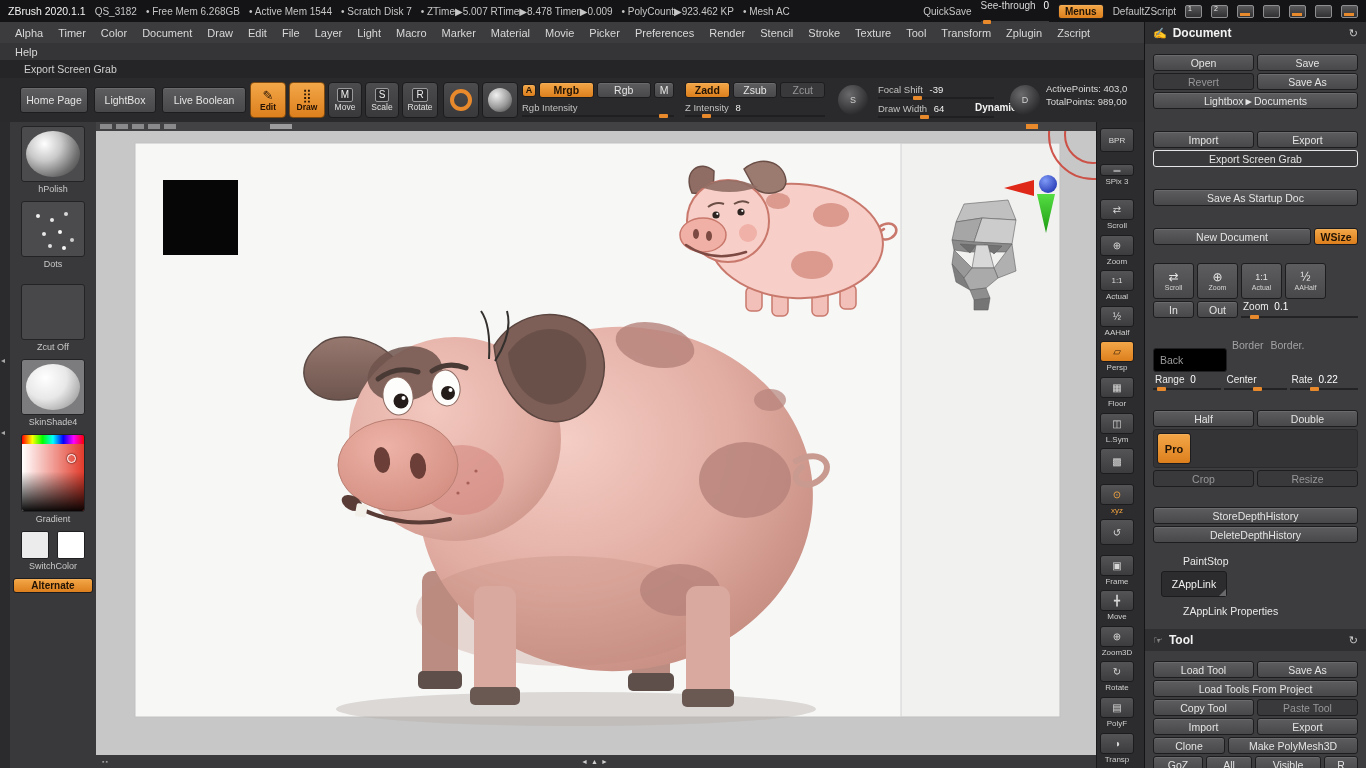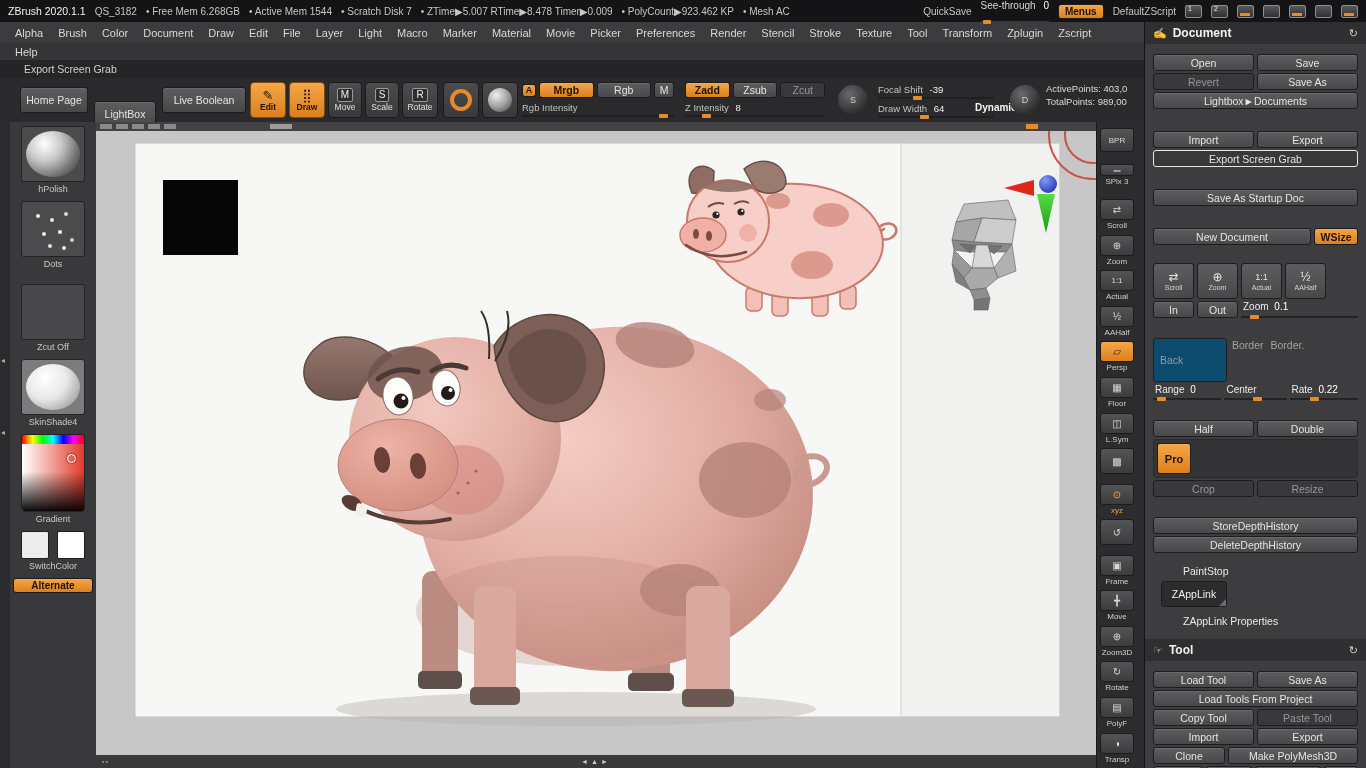--- a/index.html
+++ b/index.html
@@ -119,22 +119,22 @@
   .rpanel { position:absolute; left:1144px; top:22px; width:222px; height:746px; background:#3d3d3f;
             border-left:1px solid #141416; z-index:20; overflow:hidden; font-size:10.5px; }
   .phdr { height:22px; background:#2f2f31; display:flex; align-items:center; gap:6px; padding:0 8px;
           color:#f2f2f2; font-weight:bold; font-size:12px; }
   .phdr .spacer { flex:1; }
   .phicon { font-size:11px; color:#cdcdcd; font-weight:normal; }
   .phref { font-size:11px; color:#cfcfcf; font-weight:normal; }
   .prow { display:flex; gap:3px; margin:2px 8px 0; }
   .prow .btn { flex:1; }
   .g8{height:8px;} .g12{height:12px;} .g16{height:16px;} .g18{height:18px;} .g20{height:20px;}
-  .inputy { background:#0c4a6e; border:1px solid #202022; border-radius:3px; color:#9a9a9c;
-            padding:15px 6px; width:74px; font-size:10.5px; }
+  .inputy { background:#000000; border:1px solid #202022; border-radius:3px; color:#9a9a9c;
+            padding:5px 6px; width:74px; font-size:10.5px;margin-top:10px; }
   .dimtxt { color:#a2a2a4; padding:1px 2px; font-size:10.5px; }
   .nicon { width:41px; height:36px; border-radius:3px; background:linear-gradient(#5d5d5f,#48484a);
            border:1px solid #1d1d1f; display:flex; flex-direction:column; align-items:center; justify-content:center; }
   .nicon .g { font-size:12px; line-height:13px; color:#e4e4e4; }
   .nicon .l { font-size:7px; color:#d6d6d6; line-height:8px; }
   .ms { position:relative; border-bottom:2px solid #232325; padding:0 2px 3px; color:#ececec;
         font-size:10px; white-space:nowrap; }
   .ms .thv { color:#fff; margin-left:3px; }
   .ms .th { bottom:-3px; }
   .progrp { margin:2px 8px 0; padding:3px; background:#343436; border:1px solid #2a2a2c; border-radius:3px;
@@ -179,21 +179,21 @@
       </span>
     <span class="wicon or"></span>
     <span class="wicon"></span>
     <span class="wicon or"></span>
     <span class="wicon"></span>
     <span class="wicon or"></span>
   </div>
 
   <div class="menubar">
     <span class="mi">Alpha</span>
-    <span class="mi">Brush</span>
+    <span class="mi">Timer</span>
     <span class="mi">Color</span>
     <span class="mi">Document</span>
     <span class="mi">Draw</span>
     <span class="mi">Edit</span>
     <span class="mi">File</span>
     <span class="mi">Layer</span>
     <span class="mi">Light</span>
     <span class="mi">Macro</span>
     <span class="mi">Marker</span>
     <span class="mi">Material</span>
@@ -211,21 +211,21 @@
   </div>
   <div class="helprow">
     <span class="mi">Help</span>
   </div>
   <div class="hintrow">
     <span>Export Screen Grab</span>
   </div>
 
   <div class="shelf">
     <div class="btn sh" style="left:20px;top:9px;width:68px">Home Page</div>
-    <div class="btn sh" style="left:94px;top:23px;width:62px">LightBox</div>
+    <div class="btn sh" style="left:94px;top:9px;width:62px">LightBox</div>
     <div class="btn sh" style="left:162px;top:9px;width:84px">Live Boolean</div>
 
     <div class="ibtn orange" style="left:250px">
       <span class="ig">✎</span>
       <span class="il">Edit</span>
     </div>
     <div class="ibtn orange" style="left:289px">
       <span class="ig">⣿</span>
       <span class="il">Draw</span>
     </div>

